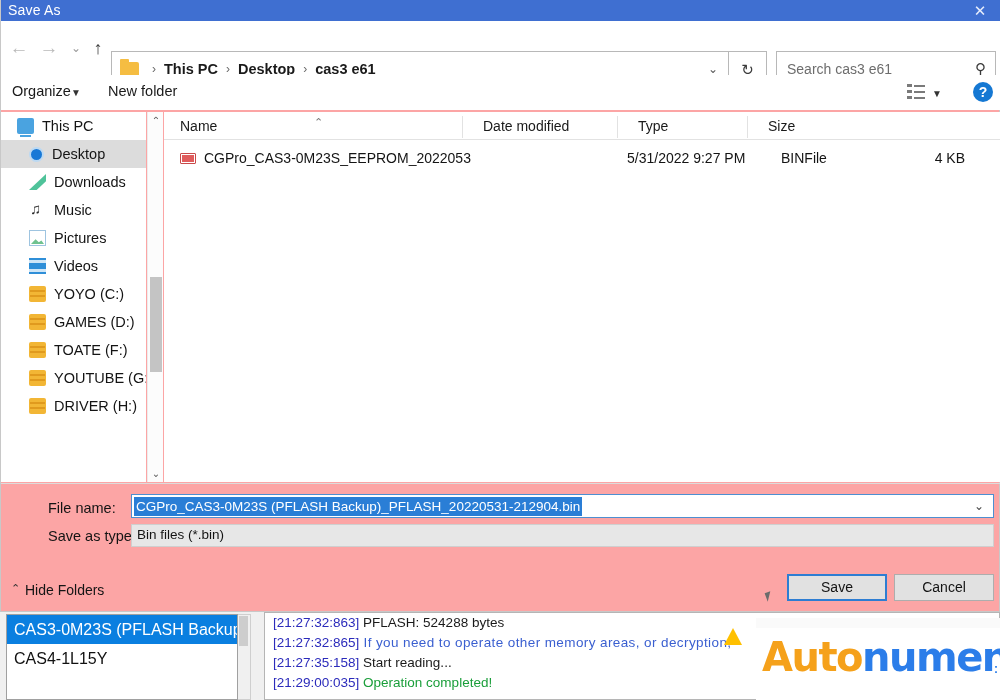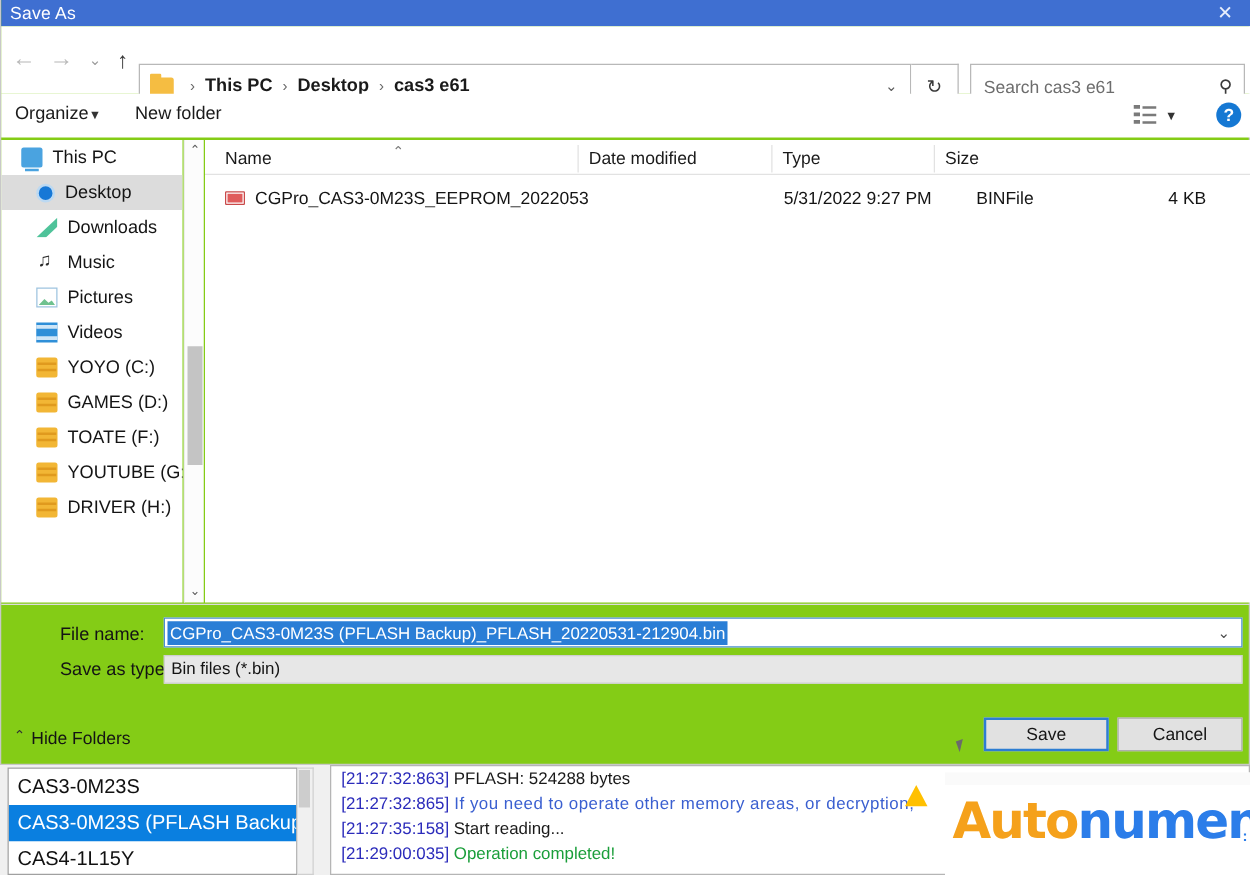--- a/index.html
+++ b/index.html
@@ -58,21 +58,21 @@
     white-space: nowrap;
   }
   .wm-a { color: #f5a11b; }
   .wm-b { color: #2b7de9; }
   .wm-dots { position: absolute; right: 2px; top: 44px; color: #2b7de9; font-size: 12px; font-weight: bold; }
   .wm-topbar { position: absolute; left: 0; top: 0; width: 244px; height: 10px; background: #fafafa; }
 
   
   .dlg {
     position: absolute; left: 0; top: 0; width: 1000px; height: 612px;
-    background: #84cc16; border: 1px solid #c8c8c8; border-top: none;
+    background: #fca5a5; border: 1px solid #c8c8c8; border-top: none;
   }
 
   
   .titlebar {
     position: absolute; left: 0; top: 0; width: 1000px; height: 21px;
     background: #3f6fd1;
   }
   .titlebar .t {
     position: absolute; left: 7px; top: 2px;
     color: #ffffff; font-size: 14px; letter-spacing: .2px;
@@ -166,21 +166,21 @@
   .np-sb { position: absolute; left: 146px; top: 112px; width: 16px; height: 370px; background: #fcfcfc; border-left: 1px solid #ececec; }
   .np-sb .arr { position: absolute; left: 0; width: 16px; height: 17px; text-align: center; font-size: 10px; color: #5a5a5a; line-height: 17px; }
   .np-sb .arr.up { top: 0; } .np-sb .arr.dn { bottom: 0; }
   .np-sb .thumb { position: absolute; left: 2px; top: 165px; width: 12px; height: 95px; background: #c4c4c4; }
 
   
   .filelist { position: absolute; left: 163px; top: 112px; width: 837px; height: 370px; background: #ffffff; }
   .fl-head { position: absolute; left: 0; top: 0; width: 837px; height: 28px; border-bottom: 1px solid #e2e2e2; }
   .fl-col {
     position: absolute; top: 4px; font-size: 14px; color: #1a1a1a;
-    border-left: 1px solid #e2e2e2; padding-left: 8px; height: 22px; line-height: 20px;
+    border-left: 1px solid #e2e2e2; padding-left: 20px; height: 22px; line-height: 20px;
   }
   .fl-col.first { border-left: none; padding-left: 16px; }
   .fl-sortcaret { position: absolute; left: 150px; top: -4px; font-size: 11px; color: #7a7a7a; }
   .fl-row { position: absolute; left: 0; top: 33px; width: 837px; height: 26px; display: flex; align-items: center; }
   .fl-bin-ico {
     width: 16px; height: 11px; margin-left: 16px; margin-right: 8px; flex: none;
     background: #ffffff; border: 1px solid #c94a4a; border-radius: 1px; position: relative;
   }
   .fl-bin-ico:after { content:""; position:absolute; left:1px; top:1px; width:12px; height:7px; background:#e05c5c; }
   .fl-name { font-size: 14px; color: #141414; width: 268px; white-space: nowrap; overflow: hidden; }
@@ -228,21 +228,20 @@
   }
 </style>
 </head>
 <body>
 
 <div id="root">
 
   <div class="app-bg"></div>
 
   <div class="app-list" id="app-list">
-      <div class="app-list-item">CAS3-0M23S</div>
       <div class="app-list-item sel">CAS3-0M23S (PFLASH Backup)</div>
       <div class="app-list-item">CAS4-1L15Y</div>
     </div>
   <div class="app-list-sb">
     <i></i>
   </div>
 
   <div class="app-log" id="app-log">
       <div class="log-line c-black"><span class="log-ts">[21:27:32:863]</span><span class="log-msg"> PFLASH:  524288  bytes</span></div>
       <div class="log-line c-blue"><span class="log-ts">[21:27:32:865]</span><span class="log-msg"> If  you  need  to  operate  other  memory  areas,  or  decryption,</span></div>

